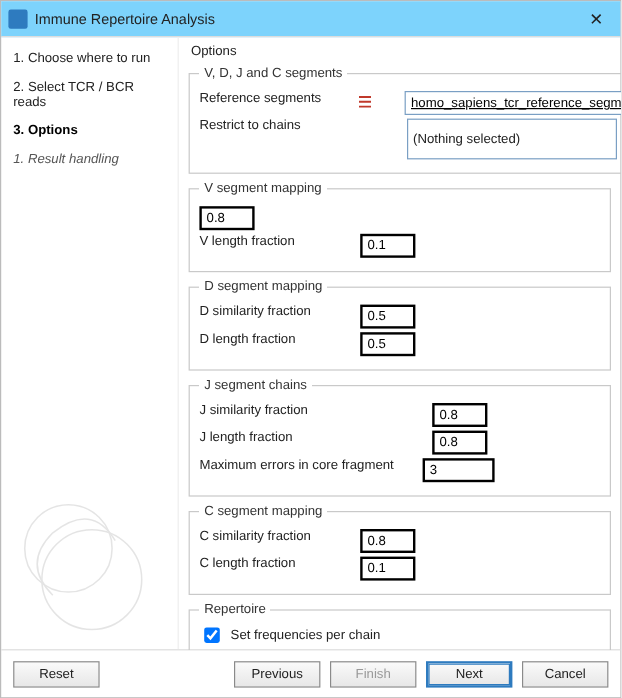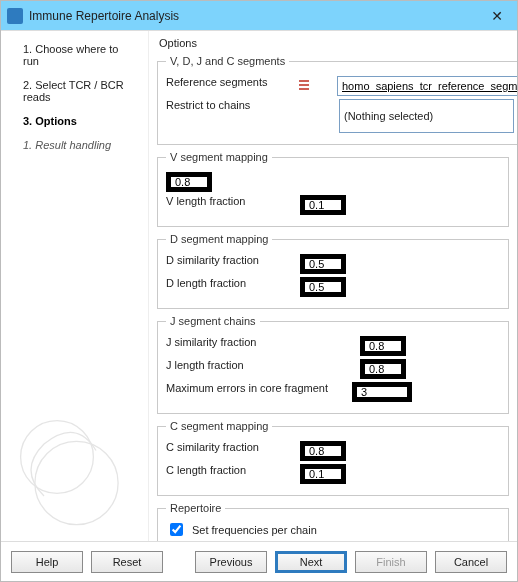--- a/index.html
+++ b/index.html
@@ -26,21 +26,21 @@
     width: 16px; height: 16px; background: #2e7bbf; border-radius: 2px; margin-right: 6px;
     display:flex;align-items:center;justify-content:center;color:#fff;font-size:8px;font-weight:bold;
   }
   .titlebar .title { flex: 1; font-size: 12px; }
   .titlebar .close {
     width: 40px; height: 30px; display:flex; align-items:center; justify-content:center; font-size:14px;
   }
   .body { flex:1; display:flex; min-height:0; }
   .sidebar {
     width: 148px;
-    padding: 8px 20px;
+    padding: 8px 8px;
     border-right: 1px solid #eee;
   }
   .sidebar .step { padding: 4px 2px; margin-bottom: 4px; font-size: 11px; }
   .sidebar .step.active { font-weight: bold; color:#000; }
   .sidebar .step.future { font-style: italic; color:#555; }
   .main {
     flex:1;
     padding: 4px 8px 4px 8px;
     overflow: auto;
   }
@@ -51,21 +51,21 @@
     padding: 6px 8px 8px 8px;
   }
   legend { font-size: 11px; padding: 0 4px; color:#333; }
   .row { display:flex; align-items:flex-start; margin: 3px 0; gap:24px; }
   .row label { font-size: 11px; }
   .row .lab-110 { width: 110px; }
   .row .lab-ref { width: 105px; }
   .row .lab-max { flex: 0 0 auto; }
   input[type="text"].num {
     width: 46px; height: 20px; font-size: 11px; padding: 0 4px;
-    border: 5px solid #000000;
+    border: 2px solid #000000;
   }
   input[type="text"].wide {
     width: 190px; height: 20px; font-size: 11px; padding: 0 4px;
     border: 1px solid #7a9fc4; text-decoration: underline;
   }
   .select-like {
     height: 20px; border: 1px solid #7a9fc4; width: 175px; display:flex; align-items:center;
     padding: 16px 4px; font-size:11px; background:#fff;
   }
   .icon-btn { width:18px; height:18px; display:flex; align-items:center; justify-content:center; }
@@ -218,22 +218,21 @@
       <svg viewBox="0 0 100 100">
           <g fill="none" stroke="#888" stroke-width="1">
         <circle cx="40" cy="40" r="28"></circle>
             <circle cx="55" cy="60" r="32"></circle>
         <path d="M30 70 Q10 50 30 30 Q55 10 70 35"></path>
       </g>
         </svg>
     </div>
 
     <div class="footer">
-      <button class="btn">Help</button>
       <button class="btn">Reset</button>
       <div class="spacer"></div>
       <button class="btn">Previous</button>
+      <button class="btn" disabled="">Finish</button>
       <button class="btn default">Next</button>
-      <button class="btn" disabled="">Finish</button>
       <button class="btn">Cancel</button>
     </div>
   </div>
 </div>
 
 </body></html>

